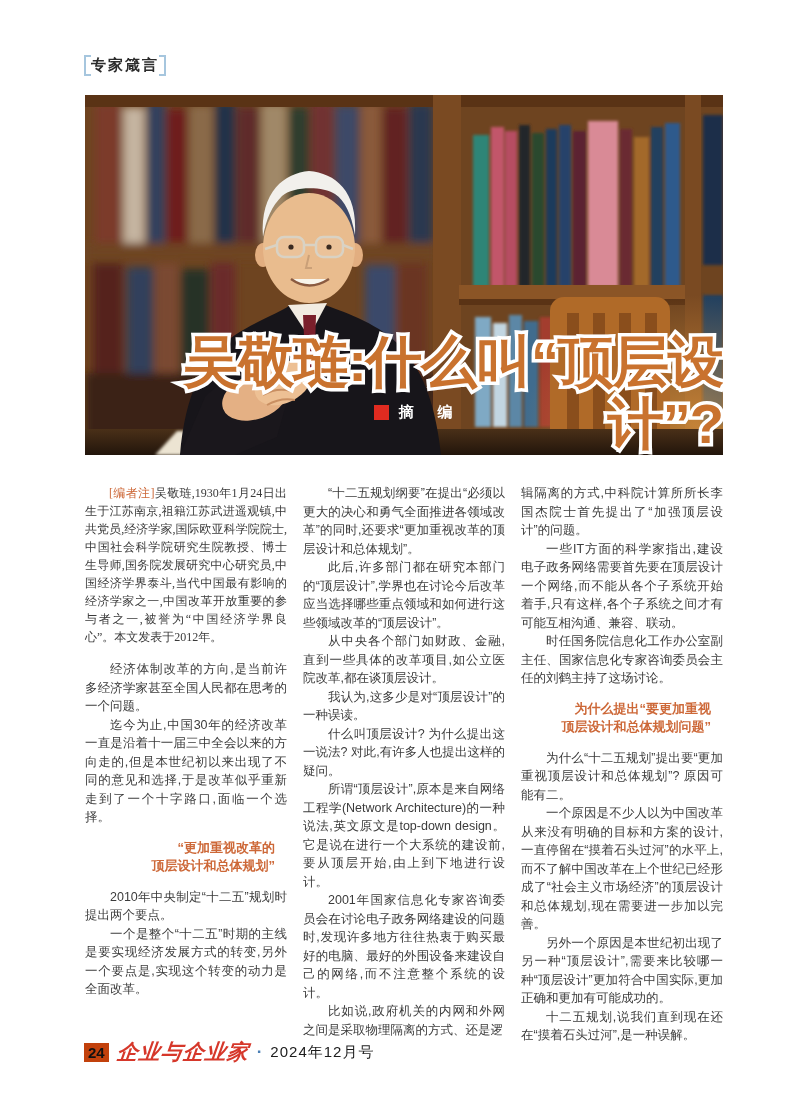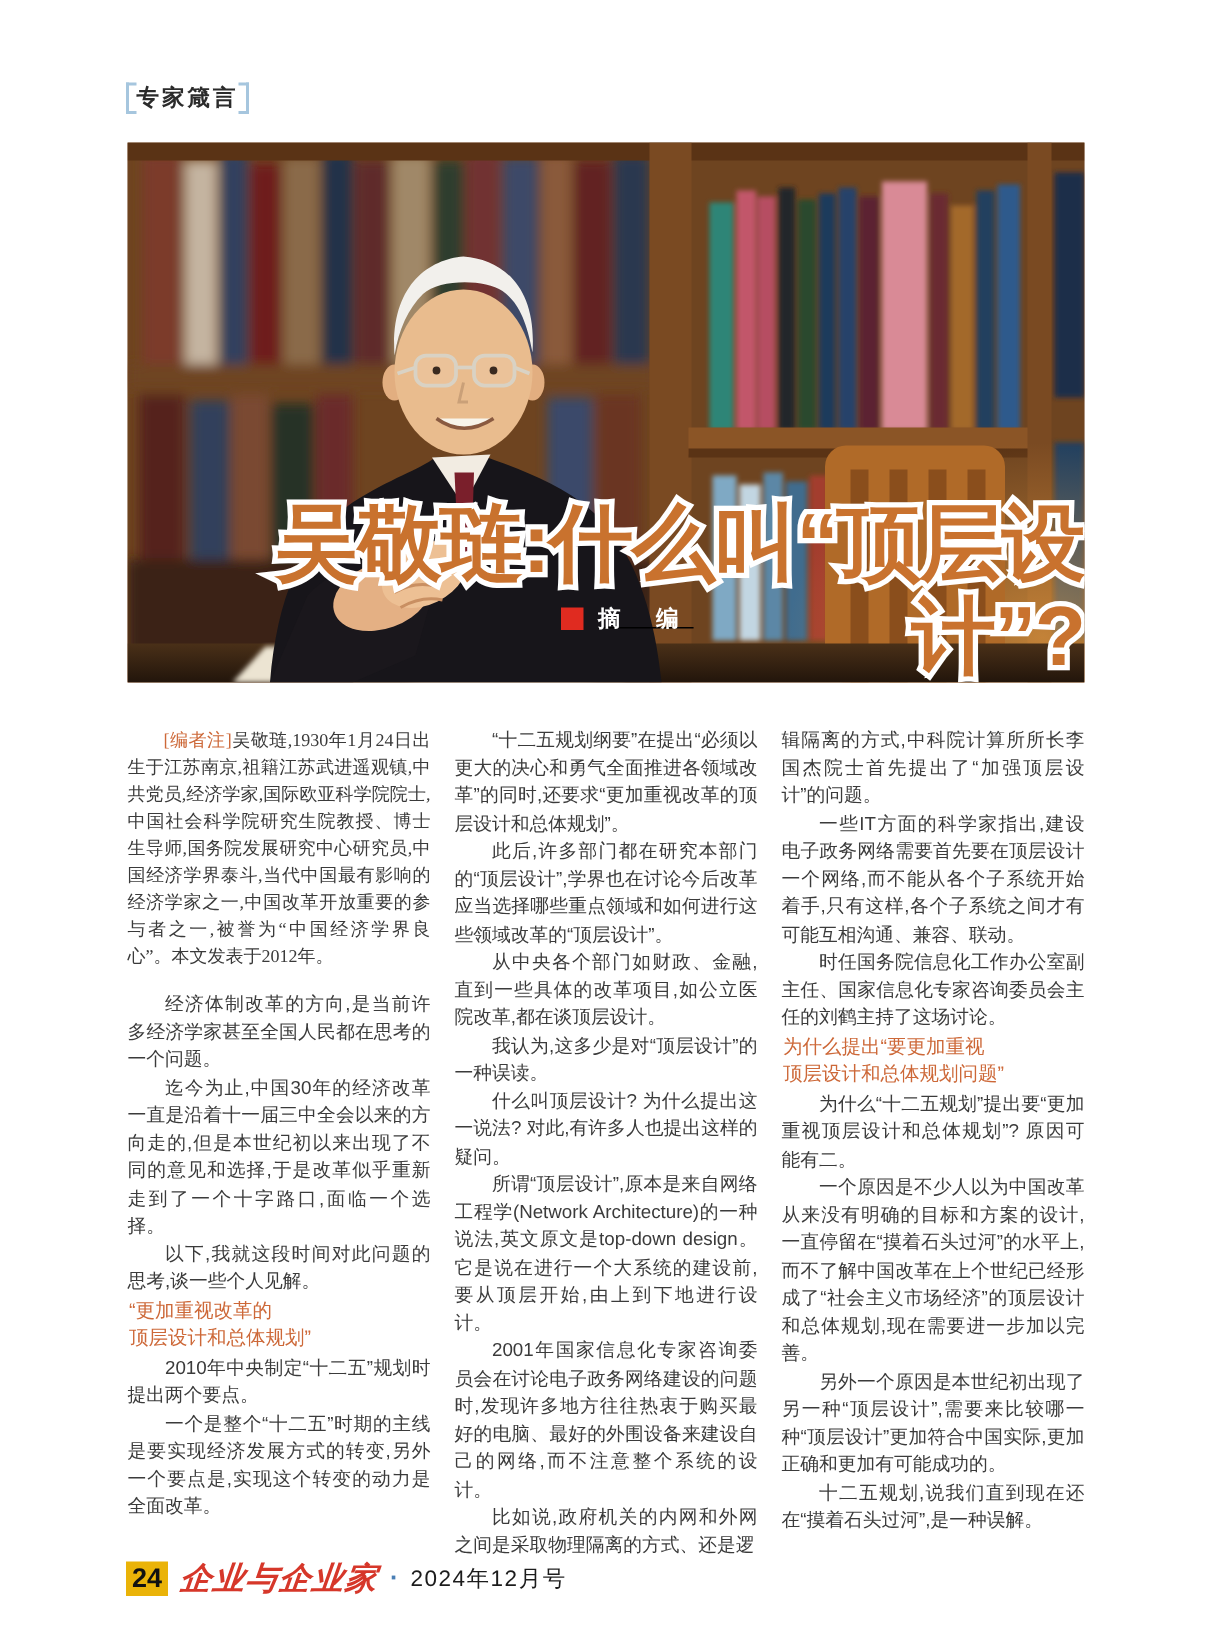--- a/index.html
+++ b/index.html
@@ -16,41 +16,41 @@
   
   .hero{position:absolute;left:85px;top:95px;width:638px;height:360px;overflow:hidden;background:#6e4420;}
   .hero svg{display:block;width:100%;height:100%;}
   .hero-title{position:absolute;left:0;right:0;top:236px;text-align:right;
               font-weight:bold;font-size:56px;letter-spacing:-1px;line-height:1.1;
               font-family:"Liberation Sans","DejaVu Sans",sans-serif;}
   .hero-title .stroke{position:absolute;left:0;right:0;color:#fff;
         -webkit-text-stroke:7px #ffffff;
         text-shadow:0 0 2px #fff,2px 2px 0 #fff,-2px -2px 0 #fff,2px -2px 0 #fff,-2px 2px 0 #fff;}
   .hero-title .fill{position:relative;color:var(--title-orange,#c9722e);}
-  .hero-byline{position:absolute;left:0;right:0;top:308px;display:flex;justify-content:center;align-items:center;gap:10px;transform:translateX(14px);text-decoration:underline;}
+  .hero-byline{position:absolute;left:0;right:0;top:308px;display:flex;justify-content:center;align-items:center;gap:10px;transform:translateX(14px);}
   .byline-square{width:15px;height:15px;background:var(--accent-red,#e02b20);display:inline-block;}
   .byline-text{color:#fff;font-size:15px;font-weight:bold;letter-spacing:10px;
                font-family:"Liberation Serif","DejaVu Serif",serif;}
 
   
   .article{position:absolute;left:85px;top:484px;width:638px;display:flex;gap:16px;}
   .col{width:202px;flex:0 0 202px;}
   .col p{margin:0;text-align:justify;}
   .body{font-size:12.5px;line-height:18.5px;color:#3b3b3b;}
   .indent{text-indent:2em;}
   .note{font-family:"Liberation Serif","DejaVu Serif",serif;
         font-size:12px;line-height:18px;color:#3a3a3a;text-indent:2em;margin-bottom:14px !important;}
   .note-label{color:var(--heading-orange,#cd6838);}
-  .sub-heading{margin:1px;text-align:left;font-size:13px;font-weight:normal;
+  .sub-heading{margin:12px;text-align:right;font-size:13px;font-weight:bold;
                color:var(--heading-orange,#cd6838);line-height:18.5px;}
   .sub-heading div{text-indent:0;}
 
   
   .footer{position:absolute;left:84px;top:1038px;width:640px;display:flex;align-items:center;gap:8px;}
-  .pnum{background:#eab308;color:#111;font-size:18px;font-weight:bold;padding:1px 4px;}
+  .pnum{background:#c2410c;color:#111;font-size:15px;font-weight:bold;padding:1px 4px;}
   .mag-logo{color:var(--logo-red,#d6372a);font-family:"Liberation Serif","DejaVu Serif",serif;
             font-style:italic;font-weight:bold;font-size:21px;letter-spacing:1px;transform:skewX(-6deg);}
   .sep-dot{color:#4a7fb5;font-weight:bold;font-size:17px;}
   .issue{color:#1c1c1c;font-size:15px;letter-spacing:1px;}
 </style>
 </head>
 <body>
 
 <div class="page">
 
@@ -201,21 +201,20 @@
       <span class="byline-text">摘 编</span>
     </div>
   </div>
 
   <div class="article">
 
     <div class="col">
       <p class="note"><span class="note-label">[编者注]</span><span>吴敬琏,1930年1月24日出生于江苏南京,祖籍江苏武进遥观镇,中共党员,经济学家,国际欧亚科学院院士,中国社会科学院研究生院教授、博士生导师,国务院发展研究中心研究员,中国经济学界泰斗,当代中国最有影响的经济学家之一,中国改革开放重要的参与者之一,被誉为“中国经济学界良心”。本文发表于2012年。</span></p>
       <p class="body indent">经济体制改革的方向,是当前许多经济学家甚至全国人民都在思考的一个问题。</p>
       <p class="body indent">迄今为止,中国30年的经济改革一直是沿着十一届三中全会以来的方向走的,但是本世纪初以来出现了不同的意见和选择,于是改革似乎重新走到了一个十字路口,面临一个选择。</p>
-      <p class="body indent">以下,我就这段时间对此问题的思考,谈一些个人见解。</p>
       <h3 class="sub-heading">
         <div>“更加重视改革的</div>
         <div>顶层设计和总体规划”</div>
       </h3>
       <p class="body indent">2010年中央制定“十二五”规划时提出两个要点。</p>
       <p class="body indent">一个是整个“十二五”时期的主线是要实现经济发展方式的转变,另外一个要点是,实现这个转变的动力是全面改革。</p>
     </div>
 
     <div class="col">
       <p class="body indent">“十二五规划纲要”在提出“必须以更大的决心和勇气全面推进各领域改革”的同时,还要求“更加重视改革的顶层设计和总体规划”。</p>

